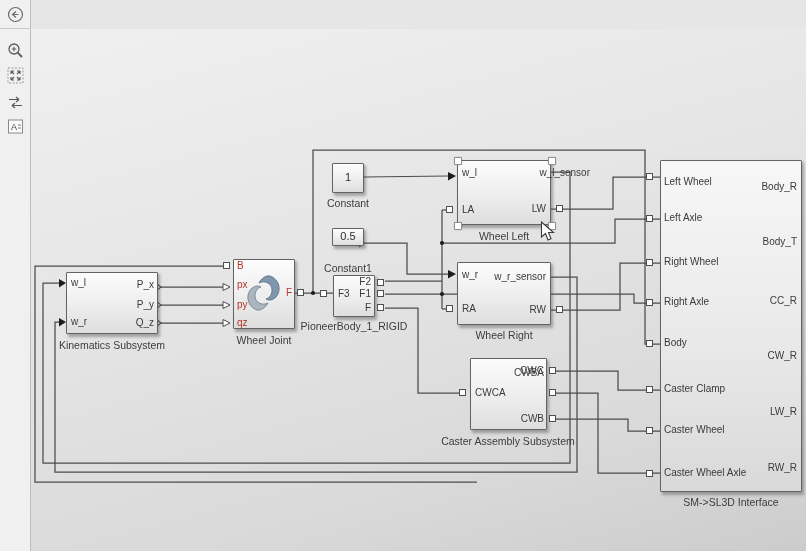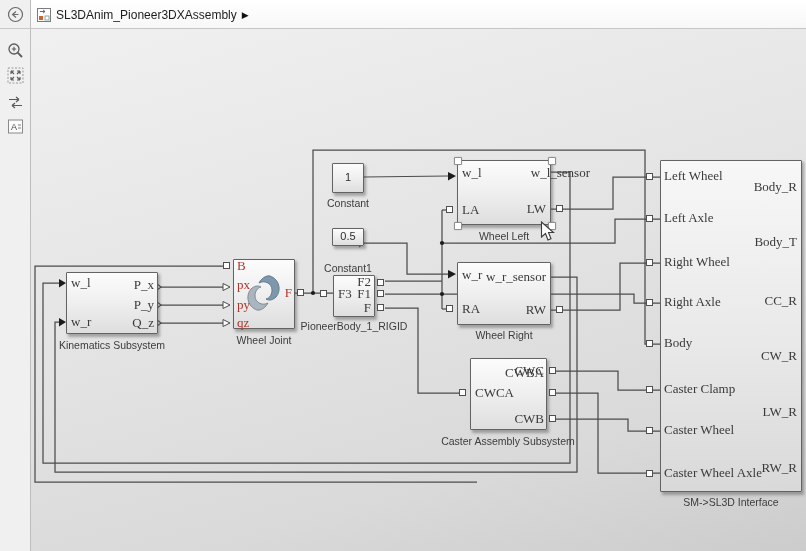--- a/index.html
+++ b/index.html
@@ -19,21 +19,21 @@
   
   #canvas{position:absolute;left:31px;top:29px;width:775px;height:522px;
           background:linear-gradient(165deg,#f0f0f0 0%,#e4e4e4 45%,#d9d9d9 78%,#cccccc 100%);}
   #wires{position:absolute;left:0;top:0;width:806px;height:551px;z-index:2;}
   
   .blk{position:absolute;border:1px solid #636363;border-radius:1px;z-index:4;
        background:linear-gradient(180deg,#fcfcfc 0%,#efefef 50%,#dedede 100%);
        box-shadow:2px 2.5px 3px rgba(80,80,80,.45);box-sizing:border-box;}
   .blk-label{position:absolute;font-size:10.5px;color:#3c3c3c;white-space:nowrap;
              transform:translateX(-50%);z-index:5;}
-  .plabel{position:absolute;font-size:13px;line-height:10px;color:#3a3a3a;white-space:nowrap;z-index:6;font-family:Liberation Serif, serif;}
+  .plabel{position:absolute;font-size:10px;line-height:10px;color:#3a3a3a;white-space:nowrap;z-index:6;}
   .plabel.red{color:#b5342a;}
   .plabel.ralign{transform:translateX(-100%);}
   .cval{position:absolute;width:100%;text-align:center;font-size:11px;color:#2e2e2e;top:50%;transform:translateY(-56%);}
   .psq{position:absolute;width:7px;height:7px;background:#fdfdfd;border:1px solid #4f4f4f;
        box-sizing:border-box;z-index:7;}
   .handle{position:absolute;width:6px;height:6px;background:#fff;border:1px solid #8f8f8f;
           border-radius:1px;z-index:9;box-shadow:0 0 1px rgba(0,0,0,.35);}
   #cursor{position:absolute;left:540px;top:221px;z-index:10;}
   svg{display:block;}
 </style>
@@ -76,34 +76,20 @@
     </div>
     <div class="tool" style="top:117px;">
       <svg width="19" height="19" viewBox="0 0 19 19">
           <rect x="2.5" y="3" width="14" height="13" fill="#fbfbfb" stroke="#8a8a8a" stroke-width="1"></rect>
           <text x="5" y="13" font-size="9" fill="#4a4a4a" font-family="Liberation Sans">A</text>
           <path d="M12 8 h3 M12 11 h3" stroke="#7a7a7a" stroke-width="1"></path>
         </svg>
     </div>
   </div>
 
-  <div id="topbar">
-    <div id="crumb">
-      <span>
-        <svg width="14" height="14" viewBox="0 0 14 14">
-            <rect x="0.5" y="0.5" width="13" height="13" fill="#ffffff" stroke="#7c7c7c"></rect>
-            <path d="M3 3.5 h5 l-2 -1.6 M8 3.5 l-2 1.6" stroke="#4d6d9a" stroke-width="1" fill="none"></path>
-            <rect x="2" y="8" width="4" height="4" fill="#d2622a"></rect>
-            <rect x="8" y="8" width="4" height="4" fill="none" stroke="#8aa"></rect>
-          </svg>
-      </span>
-      <span id="crumb-text">SL3DAnim_Pioneer3DXAssembly</span>
-      <span id="crumb-caret">▶</span>
-    </div>
-  </div>
 
   <svg id="wires" viewBox="0 0 806 551">
     <g stroke="#4c4c4c" stroke-width="1.25" fill="none">
 
       <polyline points="160,287 223,287"></polyline>
       <polyline points="160,305 223,305"></polyline>
       <polyline points="160,323 223,323"></polyline>
 
       <polyline points="364,177 448,176"></polyline>
       <polyline points="364,243 407,243 407,274 448,274"></polyline>
@@ -232,21 +218,21 @@
   <span class="plabel ralign" style="left:544px;top:366px;">CWC</span>
   <span class="plabel ralign" style="left:544px;top:368px;">CWBA</span>
   <span class="plabel ralign" style="left:544px;top:414px;">CWB</span>
   <div class="psq" style="left:459px;top:389px;"></div>
   <div class="psq" style="left:549px;top:367px;"></div>
   <div class="psq" style="left:549px;top:389px;"></div>
   <div class="psq" style="left:549px;top:415px;"></div>
   <span class="blk-label" style="left:508px;top:435px;">Caster Assembly Subsystem</span>
 
   <div class="blk" style="left:660px;top:160px;width:142px;height:332px;background:linear-gradient(180deg,#f7f7f7 0%,#e9e9e9 55%,#d9d9d9 100%);"></div>
-  <span class="plabel" style="left:664px;top:171px;text-align:right;">Left Wheel</span>
+  <span class="plabel" style="left:664px;top:177px;text-align:right;">Left Wheel</span>
   <span class="plabel" style="left:664px;top:213px;">Left Axle</span>
   <span class="plabel" style="left:664px;top:257px;">Right Wheel</span>
   <span class="plabel" style="left:664px;top:297px;">Right Axle</span>
   <span class="plabel" style="left:664px;top:338px;">Body</span>
   <span class="plabel" style="left:664px;top:384px;">Caster Clamp</span>
   <span class="plabel" style="left:664px;top:425px;">Caster Wheel</span>
   <span class="plabel" style="left:664px;top:468px;">Caster Wheel Axle</span>
   <div class="psq" style="left:646px;top:173px;"></div>
   <div class="psq" style="left:646px;top:215px;"></div>
   <div class="psq" style="left:646px;top:259px;"></div>

